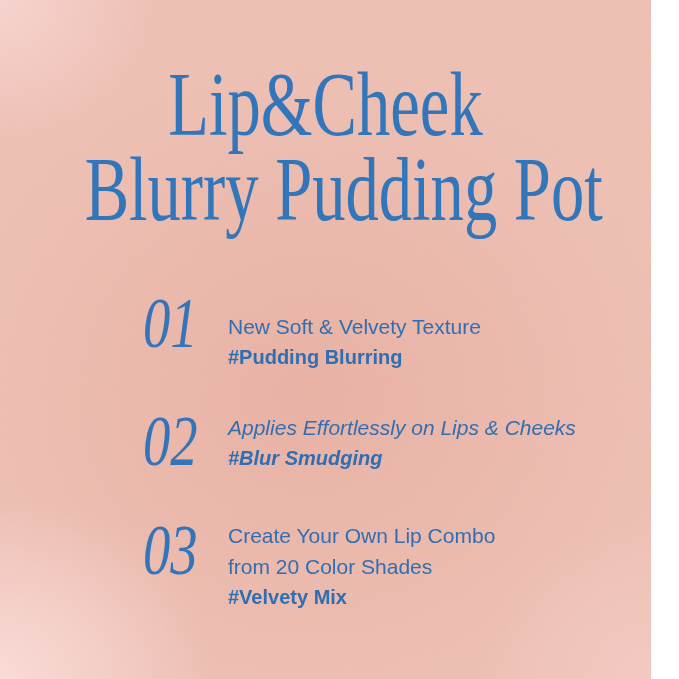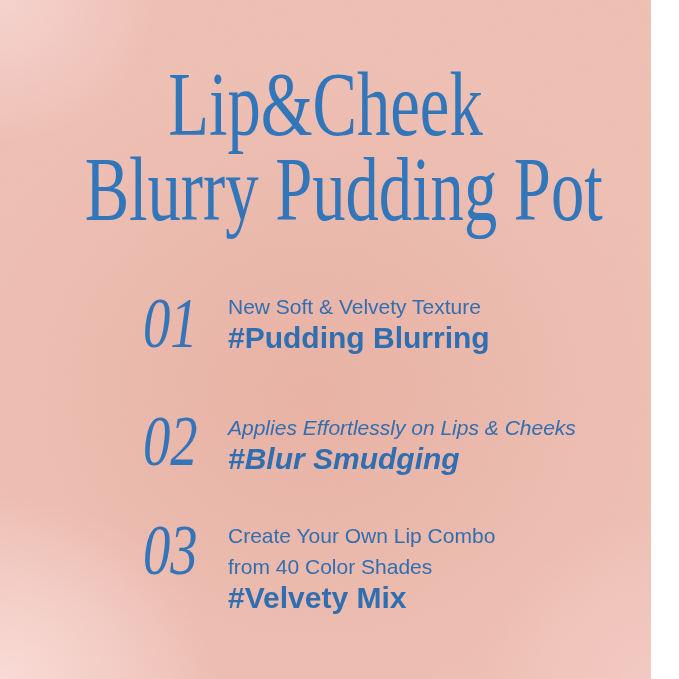--- a/index.html
+++ b/index.html
@@ -69,27 +69,27 @@
   }
 
   .ftext {
     position: absolute;
     left: 228px;
     color: #2d6cb0;
     font-size: 21px;
     line-height: 31px;
     white-space: nowrap;
   }
-  .f1 .ftext { top: 4px; }
+  .f1 .ftext { top: 24px; }
   .f2 .ftext { top: 7px; font-style: italic; }
   .f3 .ftext { top: 6px; }
 
   .tagline {
     font-weight: 700;
-    font-size: 30px;
+    font-size: 20px;
     color: #2b6cb1;
   }
 </style>
 </head>
 <body>
 
 <div class="stage">
 
   <div class="title">
     <div>Lip&amp;Cheek</div>
@@ -109,21 +109,21 @@
     <div class="ftext">
       <div>Applies Effortlessly on Lips &amp; Cheeks</div>
       <div class="tagline">#Blur Smudging</div>
     </div>
   </div>
 
   <div class="feature f3">
     <div class="num">03</div>
     <div class="ftext">
       <div>Create Your Own Lip Combo</div>
-      <div>from 40 Color Shades</div>
+      <div>from 20 Color Shades</div>
       <div class="tagline">#Velvety Mix</div>
     </div>
   </div>
 
   <svg class="grain" xmlns="http://www.w3.org/2000/svg">
     <filter id="noiseFilter">
       <feTurbulence type="fractalNoise" baseFrequency="0.9" numOctaves="2" stitchTiles="stitch"></feTurbulence>
       <feColorMatrix type="saturate" values="0"></feColorMatrix>
     </filter>
     <rect width="100%" height="100%" filter="url(#noiseFilter)"></rect>

